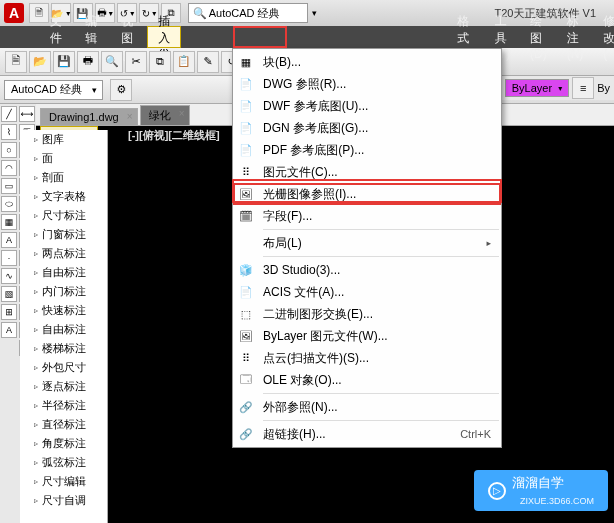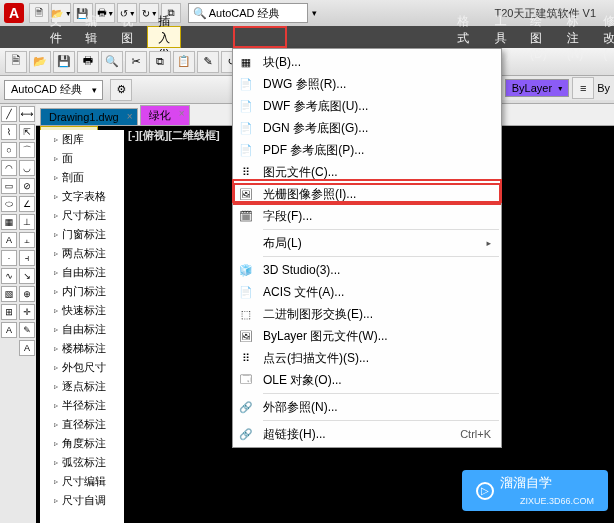--- a/index.html
+++ b/index.html
@@ -18,55 +18,55 @@
   .menu-item.active { background: #fff9dd; color: #000; border: 1px solid #c9a900; }
 
   .toolbar2 { background: linear-gradient(#f4f4f4,#ddd); height: 28px; display: flex; align-items: center; padding: 0 4px; border-bottom: 1px solid #aaa; }
   .tb-btn { width: 22px; height: 22px; border: 1px solid #bbb; background: #f0f0f0; margin: 0 1px; font-size: 11px; display: flex; align-items: center; justify-content: center; }
 
   .ribbon-row { background: linear-gradient(#f4f4f4,#ddd); height: 28px; display: flex; align-items: center; padding: 0 4px; border-bottom: 1px solid #aaa; }
   .dropdown { background: #fff; border: 1px solid #999; height: 20px; padding: 0 6px; font-size: 11px; display: flex; align-items: center; margin-right: 6px; }
   .dropdown::after { content: "▾"; margin-left: 10px; font-size: 9px; }
 
   .file-tabs { background: #efefef; height: 22px; display: flex; align-items: flex-end; padding-left: 40px; border-bottom: 1px solid #aaa; }
-  .file-tab { background: #0369a1; border: 1px solid #aaa; border-bottom: none; font-size: 11px; padding: 2px 18px 2px 8px; margin-right: 2px; position: relative; }
+  .file-tab { background: #a3a3a3; border: 1px solid #aaa; border-bottom: none; font-size: 11px; padding: 2px 18px 2px 8px; margin-right: 2px; position: relative; }
   .file-tab::after { content: "×"; position: absolute; right: 4px; top: 2px; font-size: 10px; color: #888; }
-  .file-tab.green { background: #d946ef; }
+  .file-tab.green { background: #737373; }
   .proj-tab { position: absolute; left: 40px; top: 126px; background: #f5efc4; border: 1px solid #c9a900; font-size: 11px; padding: 1px 20px 1px 8px; }
 
   .left-toolbar { position: absolute; left: 0; top: 104px; width: 18px; background: #e8e8e8; bottom: 0; }
   .left-toolbar .icon { width: 16px; height: 16px; margin: 2px 1px; background: #fff; border: 1px solid #aaa; font-size: 9px; display: flex; align-items: center; justify-content: center; }
   .left-toolbar2 { position: absolute; left: 18px; top: 104px; width: 18px; background: #e8e8e8; bottom: 0; }
   .left-toolbar2 .icon { width: 16px; height: 16px; margin: 2px 1px; background: #fff; border: 1px solid #aaa; font-size: 9px; display: flex; align-items: center; justify-content: center; }
 
-  .tree-panel { position: absolute; left: 40px; top: 130px; width: 88px; bottom: 0; background: #fff; border-right: 1px solid #aaa; overflow: hidden; }
+  .tree-panel { position: absolute; left: 20px; top: 130px; width: 88px; bottom: 0; background: #fff; border-right: 1px solid #aaa; overflow: hidden; }
   .tree-item { font-size: 11px; padding: 2px 2px 2px 14px; color: #000; white-space: nowrap; display: flex; align-items: center; }
   .tree-item::before { content: "▹"; font-size: 8px; margin-right: 4px; color: #444; }
 
   .drawing-area { position: absolute; left: 124px; top: 126px; right: 0; bottom: 0; background: #000; }
   .viewport-label { position: absolute; left: 4px; top: 2px; color: #ddd; font-size: 11px; font-weight: bold; }
 
   .context-menu { position: absolute; left: 232px; top: 48px; width: 270px; background: #fefefe; border: 1px solid #999; box-shadow: 2px 3px 6px rgba(0,0,0,0.4); z-index: 100; padding: 2px 0; }
   .cm-item { display: flex; align-items: center; height: 22px; font-size: 12px; padding: 0 10px 0 2px; }
   .cm-icon { width: 22px; height: 18px; margin-right: 6px; display: flex; align-items: center; justify-content: center; font-size: 11px; }
   .cm-sep { height: 1px; background: #ddd; margin: 2px 2px 2px 30px; }
   .cm-item.highlighted { outline: 2px solid #e53935; outline-offset: -2px; }
   .cm-item .spacer { flex: 1; }
   .cm-item.has-sub::after { content: "▸"; font-size: 9px; color: #555; }
   .cm-shortcut { color: #555; font-size: 11px; }
 
   .red-box-menu { position: absolute; border: 2px solid #e53935; z-index: 200; }
   .red-box-item { position: absolute; border: 2px solid #e53935; z-index: 200; }
 
   .badge { position: absolute; right: 6px; bottom: 12px; background: #3fa8ff; color: #fff; font-size: 13px; padding: 4px 14px; border-radius: 4px; display: flex; align-items: center; gap: 6px; z-index: 300; }
   .badge-icon { width: 18px; height: 18px; border: 2px solid #fff; border-radius: 50%; display: flex; align-items: center; justify-content: center; font-size: 10px; }
-  .badge small { font-size: 9px; opacity: .9; margin-left: 20px; }
+  .badge small { font-size: 9px; opacity: .9; margin-left: 8px; }
 
   .mini-toolbar-right { position: absolute; right: 0; top: 76px; display: flex; align-items: center; background: #e8e8e8; height: 24px; padding: 0 4px; gap: 2px; }
-  .rib-combo { border: 1px solid #999; background: #8b5cf6; font-size: 11px; height: 18px; padding: 0 6px; display: flex; align-items: center; }
+  .rib-combo { border: 1px solid #999; background: #d946ef; font-size: 11px; height: 18px; padding: 0 6px; display: flex; align-items: center; }
   .rib-combo::after { content: "▾"; font-size: 8px; margin-left: 6px; }
 </style>
 </head>
 <body>
 
 <div class="titlebar">
   <div class="logo">A</div>
   <div class="qat-btn">🗎</div>
   <div class="qat-btn drop">📂</div>
   <div class="qat-btn">💾</div>

